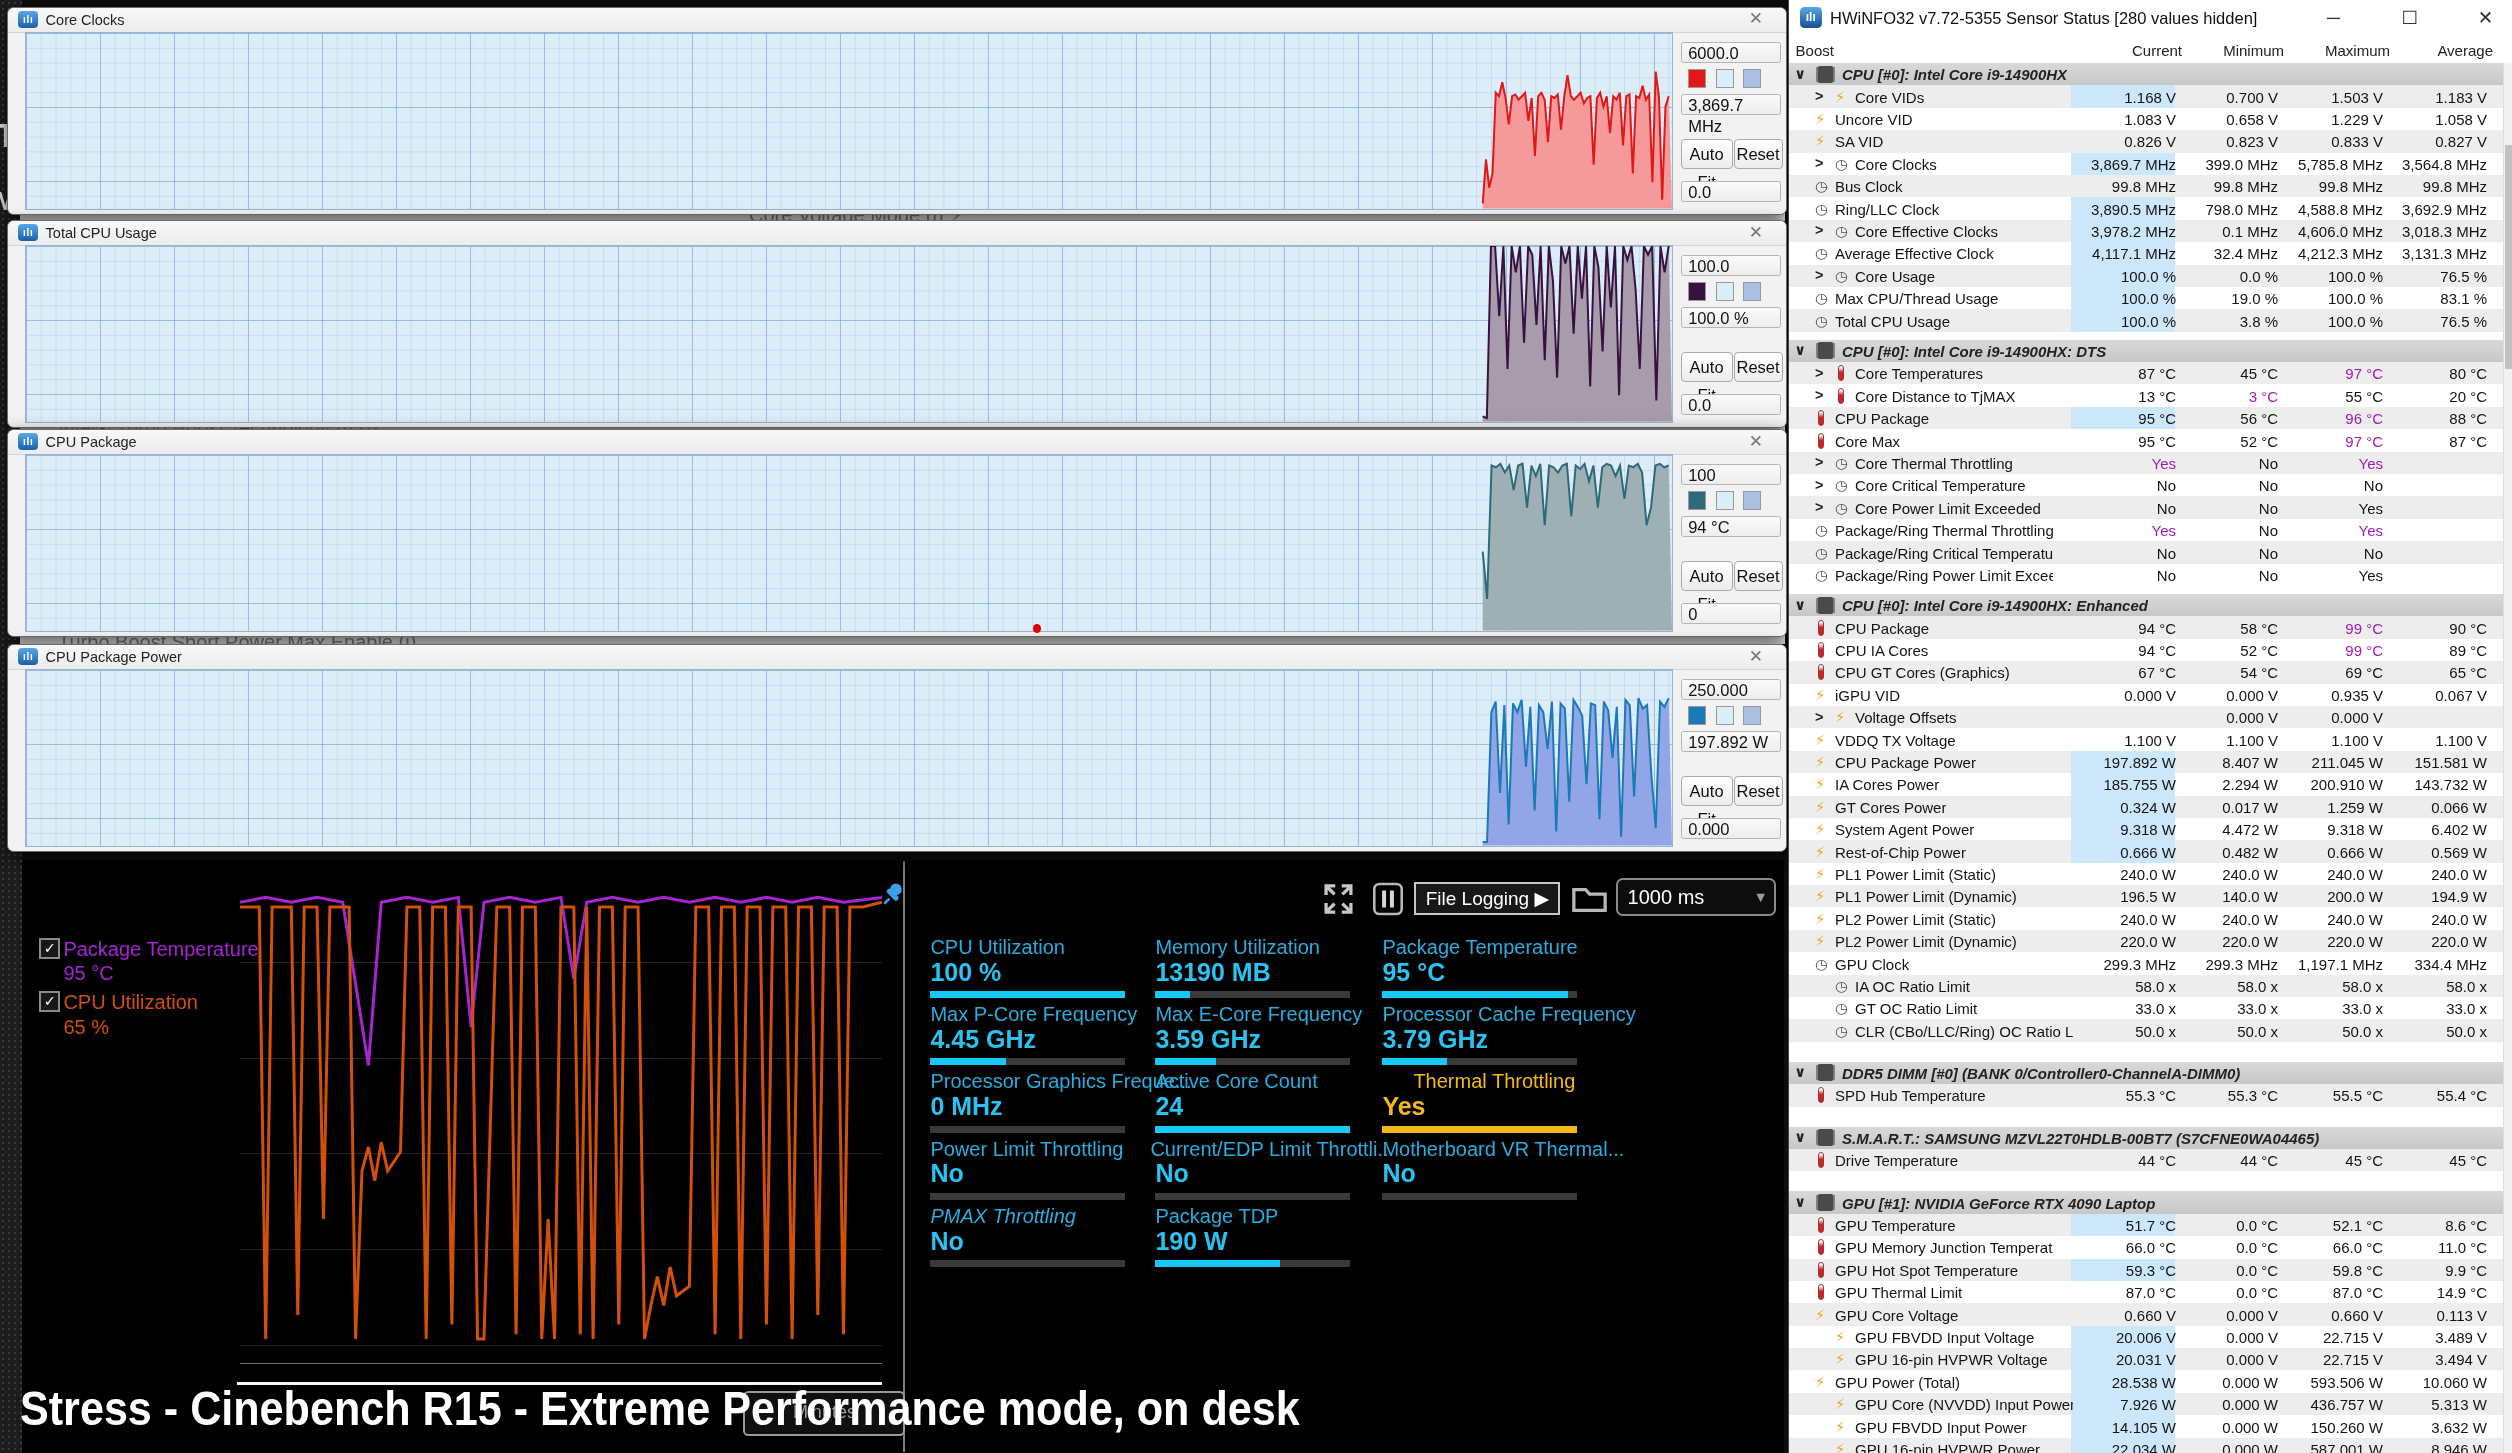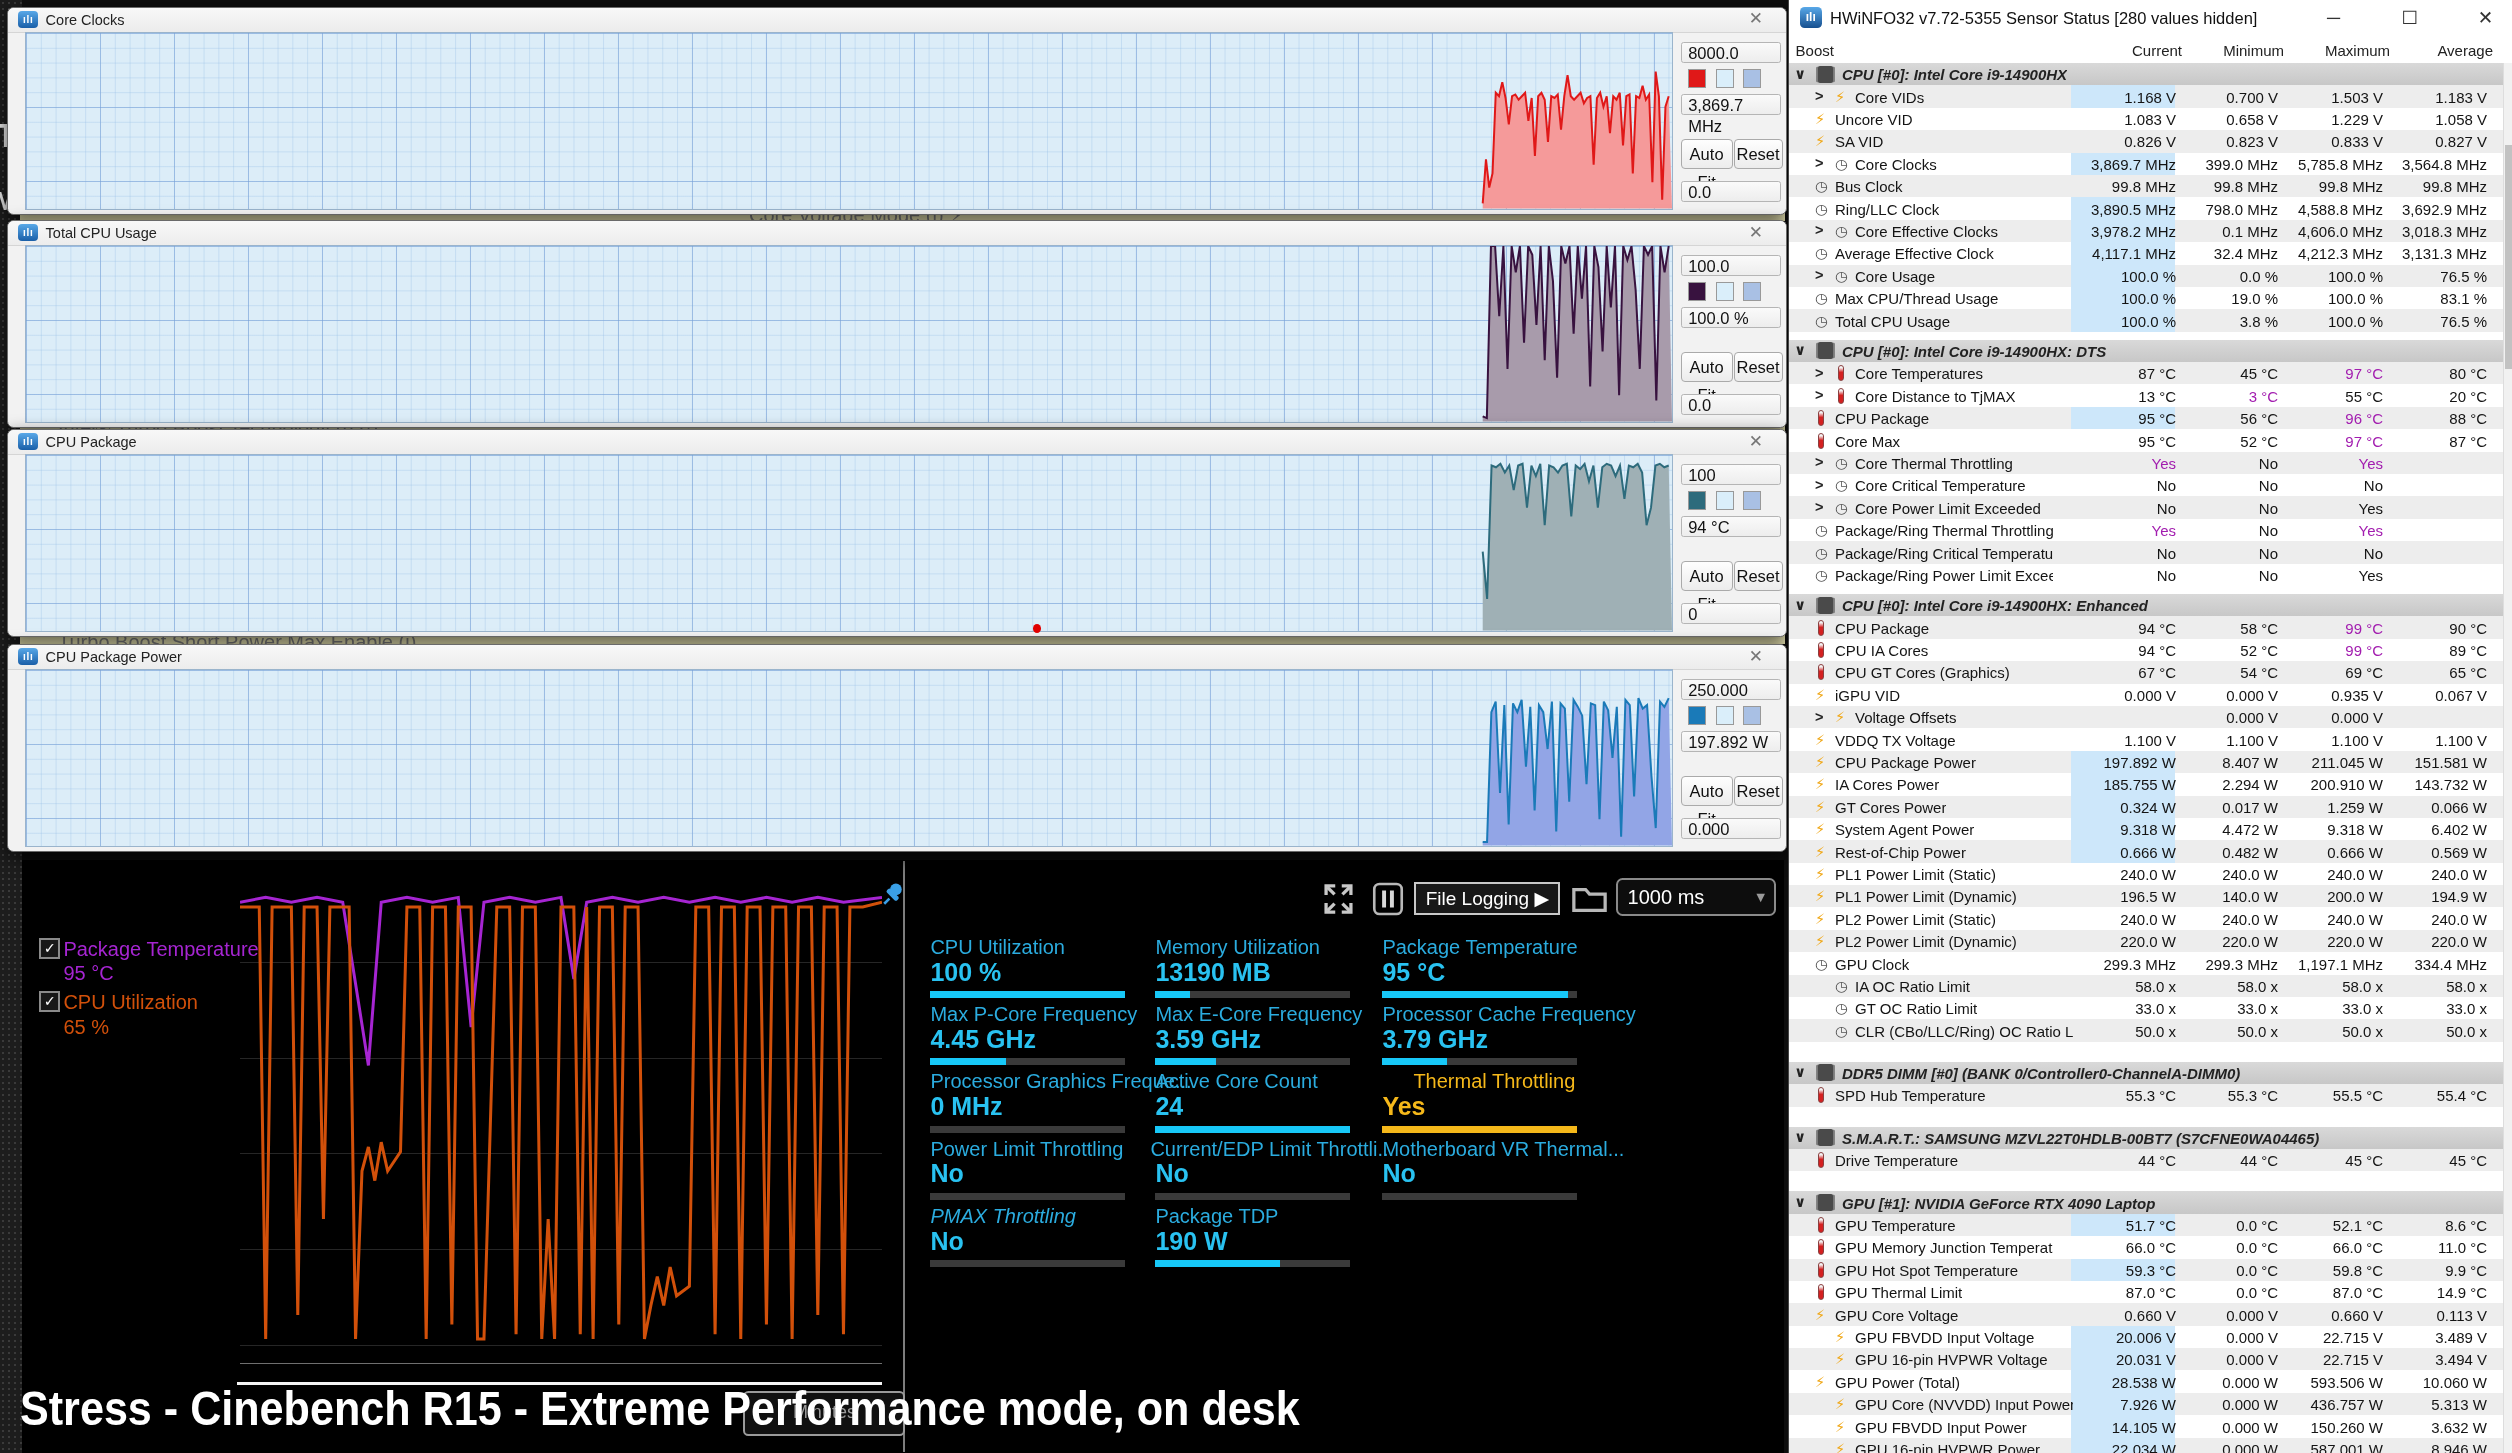--- a/index.html
+++ b/index.html
@@ -7,21 +7,21 @@
   #stage{position:relative;width:2512px;height:1453px;overflow:hidden;
          font-family:"Liberation Sans","DejaVu Sans",sans-serif;}
   .abs{position:absolute;}
   
   #texture{left:0;top:0;width:22.4px;height:1453px;z-index:1;
     background-color:#1d1d1d;
     background-image:radial-gradient(#3a3a3a 1px, transparent 1.1px);
     background-size:6px 6px;}
   .frag{color:#e8e8e8;font-weight:bold;z-index:2;}
   
-  .strip{left:20px;width:1765px;background:#fef9c3;overflow:hidden;z-index:2;color:#8a8a8a;
+  .strip{left:20px;width:1765px;background:#ffffff;overflow:hidden;z-index:2;color:#8a8a8a;
          font-size:20px;white-space:nowrap;}
   .strip span{position:relative;}
   #reddot{width:8px;height:8.6px;border-radius:50%;background:#e00000;z-index:40;}
   
   .gwin{left:6.6px;width:1778px;height:206px;background:#f2f2f2;border:0.7px solid #6a6a6a;
         border-radius:6.6px;box-shadow:0 5.3px 17px rgba(0,0,0,.65);z-index:5;}
   .gwin .tbar{position:absolute;left:0;top:0;right:0;height:24px;background:linear-gradient(#f8f8f8,#ececec);
         border-bottom:0.7px solid #d5d5d5;border-radius:6px 6px 0 0;}
   .gwin .ttl{position:absolute;left:38px;top:4px;font-size:14.5px;color:#222;}
   .appicon{position:absolute;left:10.6px;top:3.3px;width:20px;height:17px;border-radius:4px;
@@ -126,21 +126,21 @@
        <div class="appicon">ılı</div>
        <div class="ttl">Core Clocks</div>
        <div class="closex" style="left:1737px;">✕</div>
      </div>
      <div class="plot">
        <svg viewBox="0 0 1000 100" preserveAspectRatio="none">
          <polygon points="885,100 885.00,97 886.98,72 888.96,88 890.95,80 892.93,34 894.91,36 896.89,28 898.88,37 900.86,52 902.84,36 904.82,35 906.81,38 908.79,36 910.77,34 912.75,50 914.74,37 916.72,70 918.70,36 920.68,34 922.67,38 924.65,62 926.63,36 928.61,37 930.60,35 932.58,55 934.56,36 936.54,24 938.53,36 940.51,38 942.49,36 944.47,34 946.46,40 948.44,37 950.42,36 952.40,75 954.39,37 956.37,34 958.35,42 960.33,36 962.32,57 964.30,36 966.28,38 968.26,34 970.25,64 972.23,36 974.21,35 976.19,80 978.18,36 980.16,37 982.14,30 984.12,38 986.11,35 988.09,85 990.07,22 992.05,36 994.04,95 996.02,42 998.00,36 1000,100" fill="#f59a9a"></polygon>
          <polyline points="885.00,97 886.98,72 888.96,88 890.95,80 892.93,34 894.91,36 896.89,28 898.88,37 900.86,52 902.84,36 904.82,35 906.81,38 908.79,36 910.77,34 912.75,50 914.74,37 916.72,70 918.70,36 920.68,34 922.67,38 924.65,62 926.63,36 928.61,37 930.60,35 932.58,55 934.56,36 936.54,24 938.53,36 940.51,38 942.49,36 944.47,34 946.46,40 948.44,37 950.42,36 952.40,75 954.39,37 956.37,34 958.35,42 960.33,36 962.32,57 964.30,36 966.28,38 968.26,34 970.25,64 972.23,36 974.21,35 976.19,80 978.18,36 980.16,37 982.14,30 984.12,38 986.11,35 988.09,85 990.07,22 992.05,36 994.04,95 996.02,42 998.00,36" fill="none" stroke="#e01818" stroke-width="2" vector-effect="non-scaling-stroke"></polyline>
        </svg>
      </div>
-     <div class="gfield" style="top:34px;">8000.0</div>
+     <div class="gfield" style="top:34px;">6000.0</div>
      <div class="swatch" style="left:1680px;top:61px;background:#e01818;"></div>
      <div class="swatch" style="left:1708px;top:61px;background:#daeefa;"></div>
      <div class="swatch" style="left:1735px;top:61px;background:#a9c0e4;"></div>
      <div class="gfield" style="top:86px;">3,869.7 MHz</div>
      <div class="gbtn" style="left:1673px;top:131px;width:50px;">Auto Fit</div>
      <div class="gbtn" style="left:1726px;top:131px;width:47px;">Reset</div>
      <div class="gfield" style="top:173px;">0.0</div>
       </div>
       <div class="gwin abs" style="top: 220px;">
         <div class="tbar">

